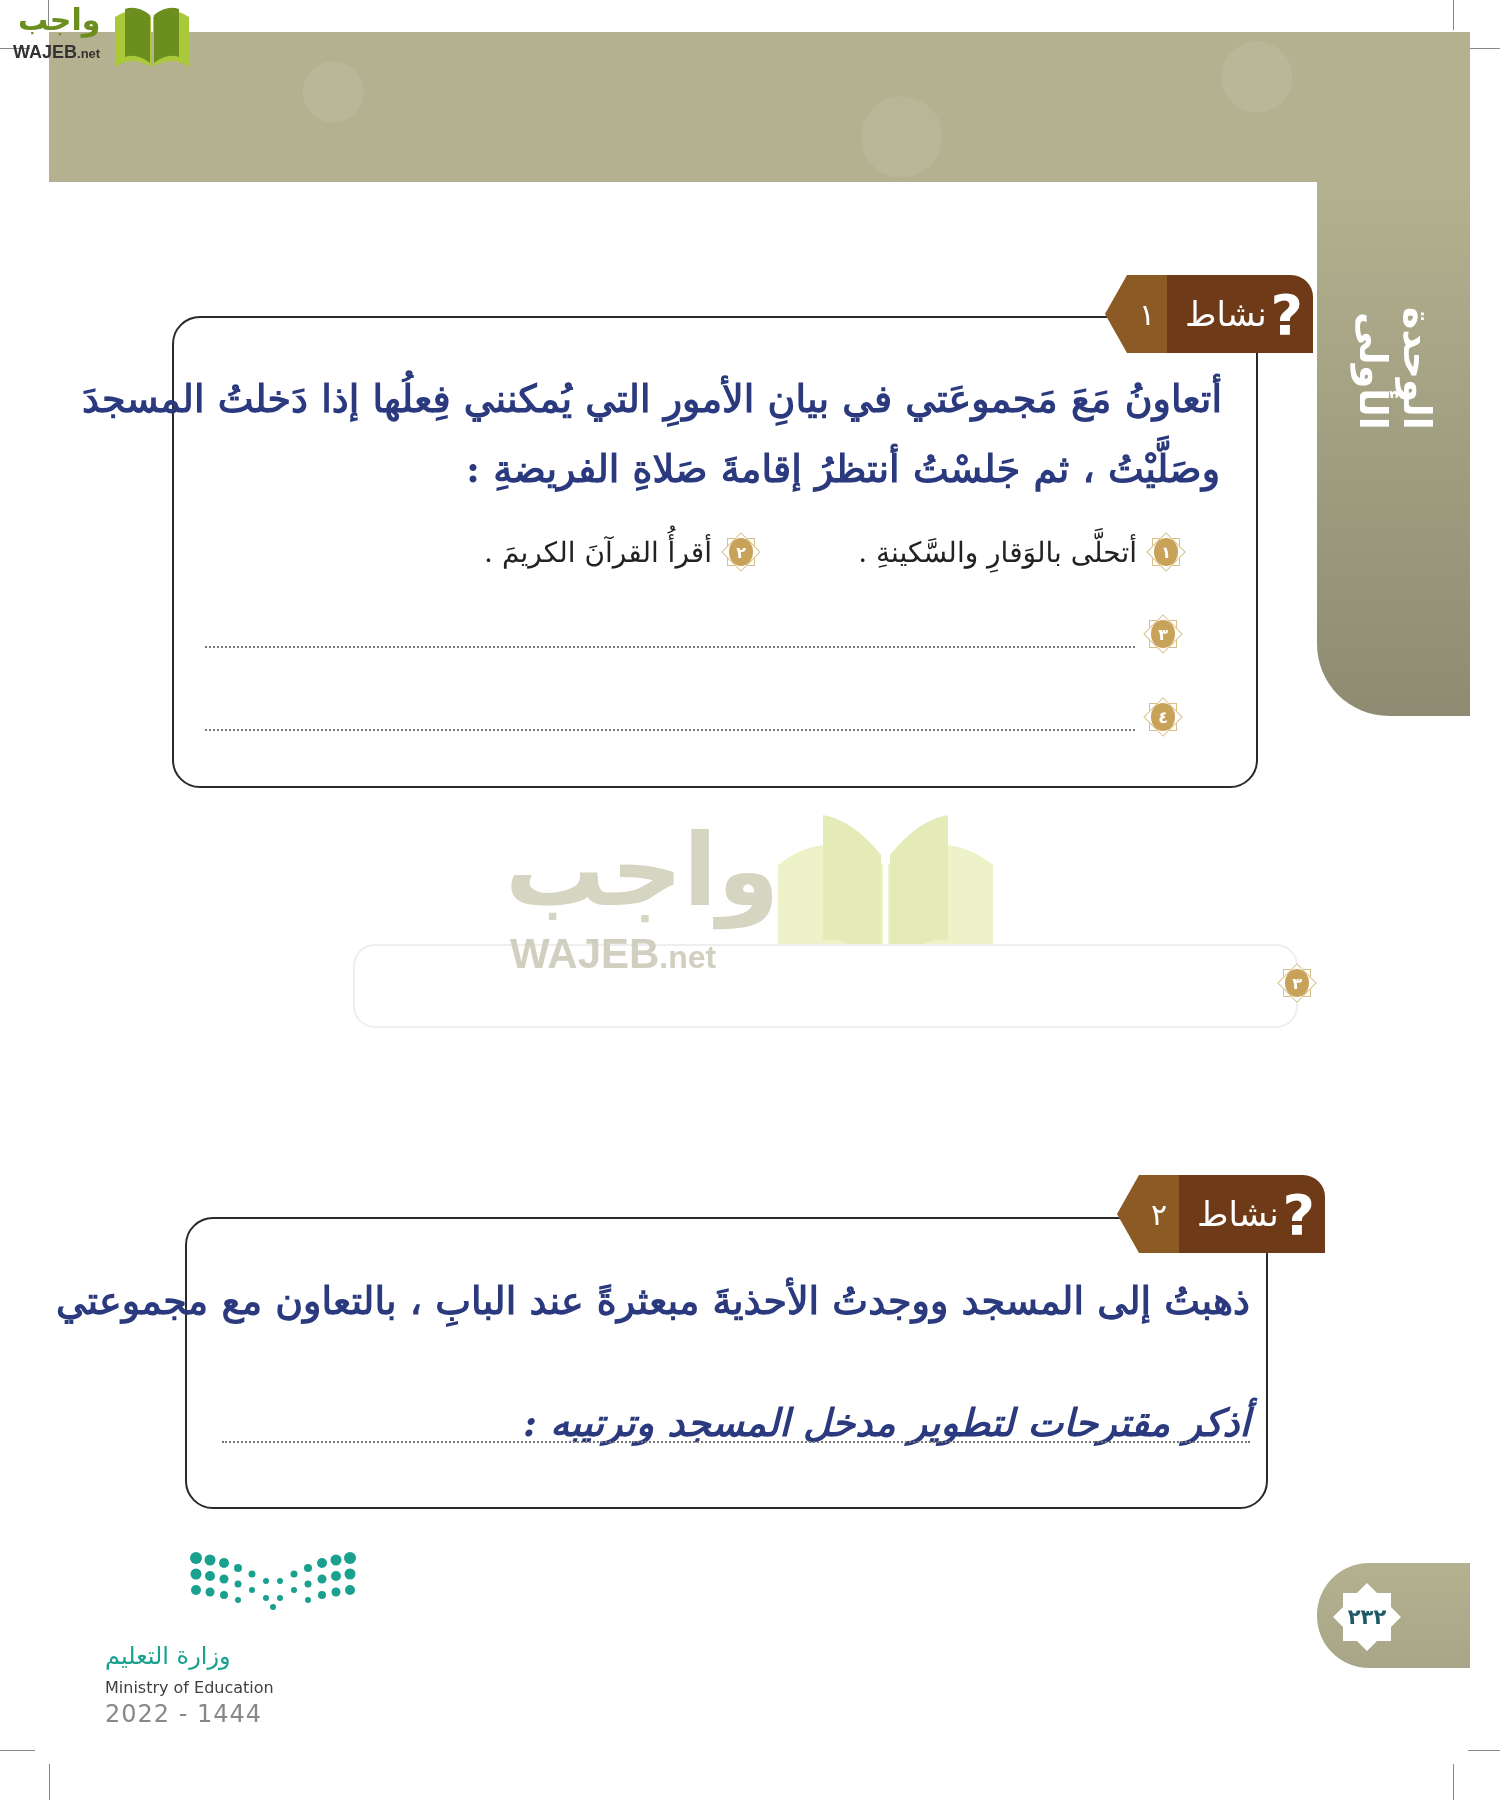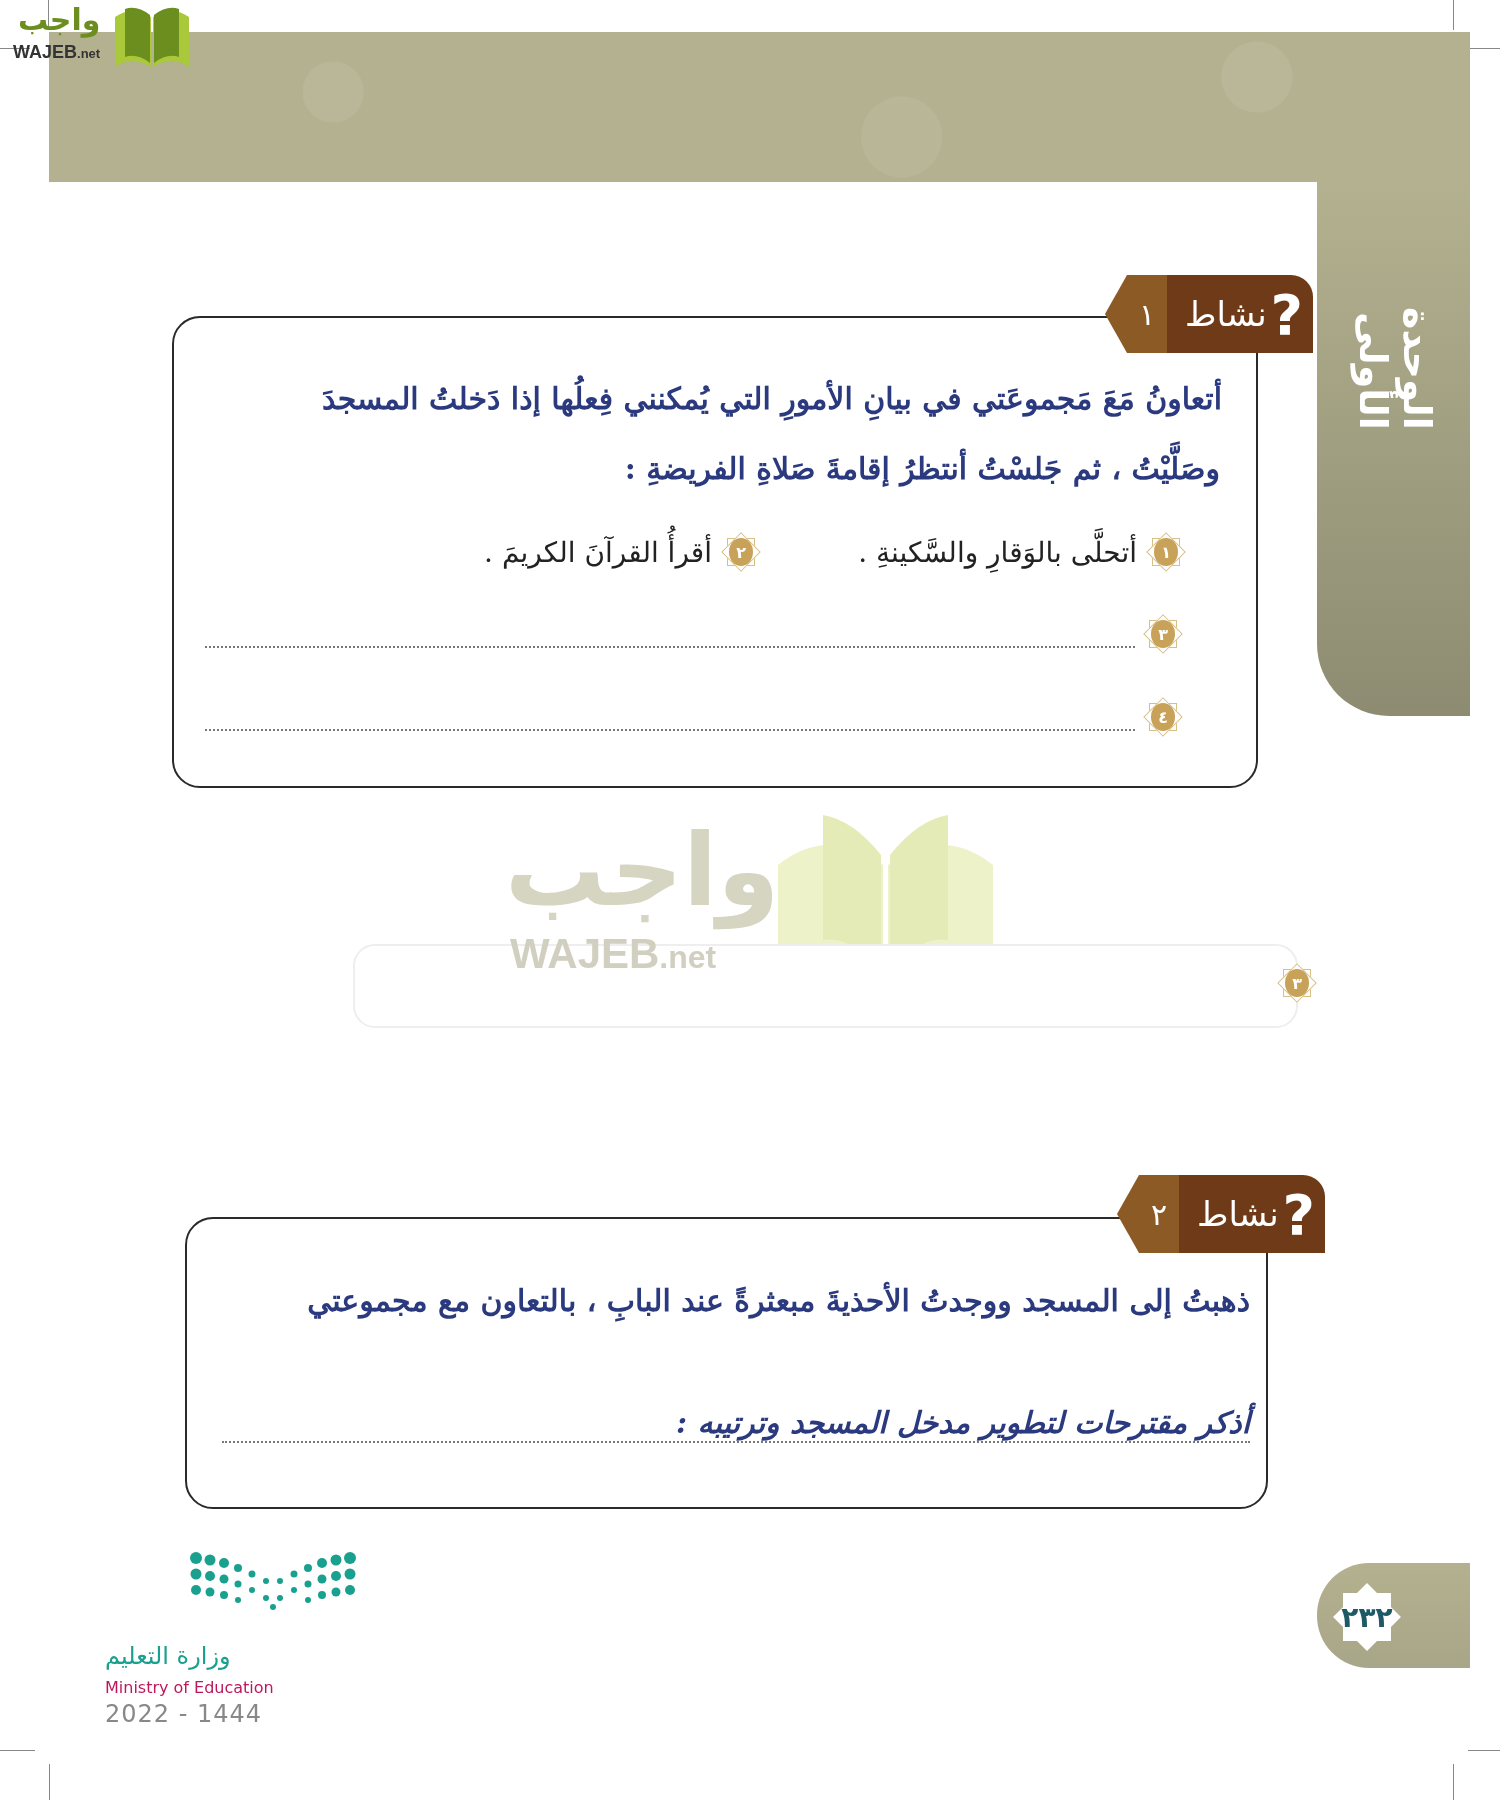--- a/index.html
+++ b/index.html
@@ -52,21 +52,21 @@
     padding: 0 10px 0 18px; border-top-right-radius: 22px;
     font-family: "DejaVu Sans", sans-serif; font-size: 34px;
   }
   .tag-q { color: #fff; font-size: 56px; font-weight: bold; margin-left: 4px; text-shadow: 2px 2px 0 #6e3a17; }
 
   .box {
     position: absolute; border: 2.5px solid #2a2a2a; border-radius: 28px; background: #fff;
   }
   .prompt {
     position: absolute; direction: rtl; text-align: right; color: #2b3a7e;
-    font-family: "DejaVu Serif", serif; font-weight: bold; font-size: 30px; line-height: 66px;
+    font-family: "DejaVu Serif", serif; font-weight: bold; font-size: 38px; line-height: 66px;
   }
   .item {
     position: absolute; direction: rtl; display: flex; align-items: center; gap: 10px;
     font-family: "DejaVu Serif", serif; font-size: 28px; color: #222;
   }
   .badge {
     width: 38px; height: 38px; position: relative; flex-shrink: 0;
     display: flex; align-items: center; justify-content: center;
   }
   .badge::before, .badge::after {
@@ -85,37 +85,37 @@
   .faint-box {
     position: absolute; left: 353px; top: 944px; width: 945px; height: 84px;
     border: 2px solid #eeeeee; border-radius: 22px; background: #fff;
   }
   .wm-ar { position: absolute; left: 505px; top: 812px; font-family: "DejaVu Sans", sans-serif; font-weight: bold; font-size: 100px; color: #d6d5c2; direction: rtl; }
   .wm-en { position: absolute; left: 510px; top: 930px; font-family: "Liberation Sans", sans-serif; font-weight: bold; font-size: 42px; color: #d0cfc0; }
   .wm-en small { font-size: 32px; }
 
   .moe { position: absolute; left: 100px; top: 1550px; width: 280px; }
   .moe .ar { position: absolute; left: 5px; top: 92px; font-family: "DejaVu Sans", sans-serif; font-size: 24px; color: #1aa08e; direction: rtl; }
-  .moe .en { position: absolute; left: 5px; top: 128px; font-family: "DejaVu Sans", sans-serif; font-size: 16px; color: #be185d; }
+  .moe .en { position: absolute; left: 5px; top: 128px; font-family: "DejaVu Sans", sans-serif; font-size: 16px; color: #404040; }
   .moe .yr { position: absolute; left: 5px; top: 150px; font-family: "DejaVu Sans", sans-serif; font-size: 24px; color: #888; letter-spacing: 1px; }
 
   .page-tab {
     position: absolute; left: 1317px; top: 1563px; width: 153px; height: 105px;
     background: linear-gradient(180deg, #b3b18f 0%, #a8a688 100%);
     border-top-left-radius: 52px; border-bottom-left-radius: 52px;
   }
   .page-star { position: absolute; left: 1334px; top: 1584px; width: 66px; height: 66px; }
   .page-star::before, .page-star::after {
     content: ""; position: absolute; left: 9px; top: 9px; width: 48px; height: 48px; background: #fff;
   }
   .page-star::after { transform: rotate(45deg); }
   .page-num {
     position: absolute; left: 1334px; top: 1584px; width: 66px; height: 66px; z-index: 3;
     display: flex; align-items: center; justify-content: center;
-    font-family: "DejaVu Sans", sans-serif; font-weight: bold; font-size: 28px; color: #1e5a66;
+    font-family: "DejaVu Sans", sans-serif; font-weight: bold; font-size: 21px; color: #1e5a66;
   }
 </style>
 </head>
 <body>
 
 <div class="crop" style="left:1453px;top:0;width:1px;height:30px;"></div>
 <div class="crop" style="left:1465px;top:48px;width:35px;height:1px;"></div>
 <div class="crop" style="left:48px;top:0;width:1px;height:28px;"></div>
 <div class="crop" style="left:0;top:48px;width:30px;height:1px;"></div>
 <div class="crop" style="left:0;top:1750px;width:35px;height:1px;"></div>

